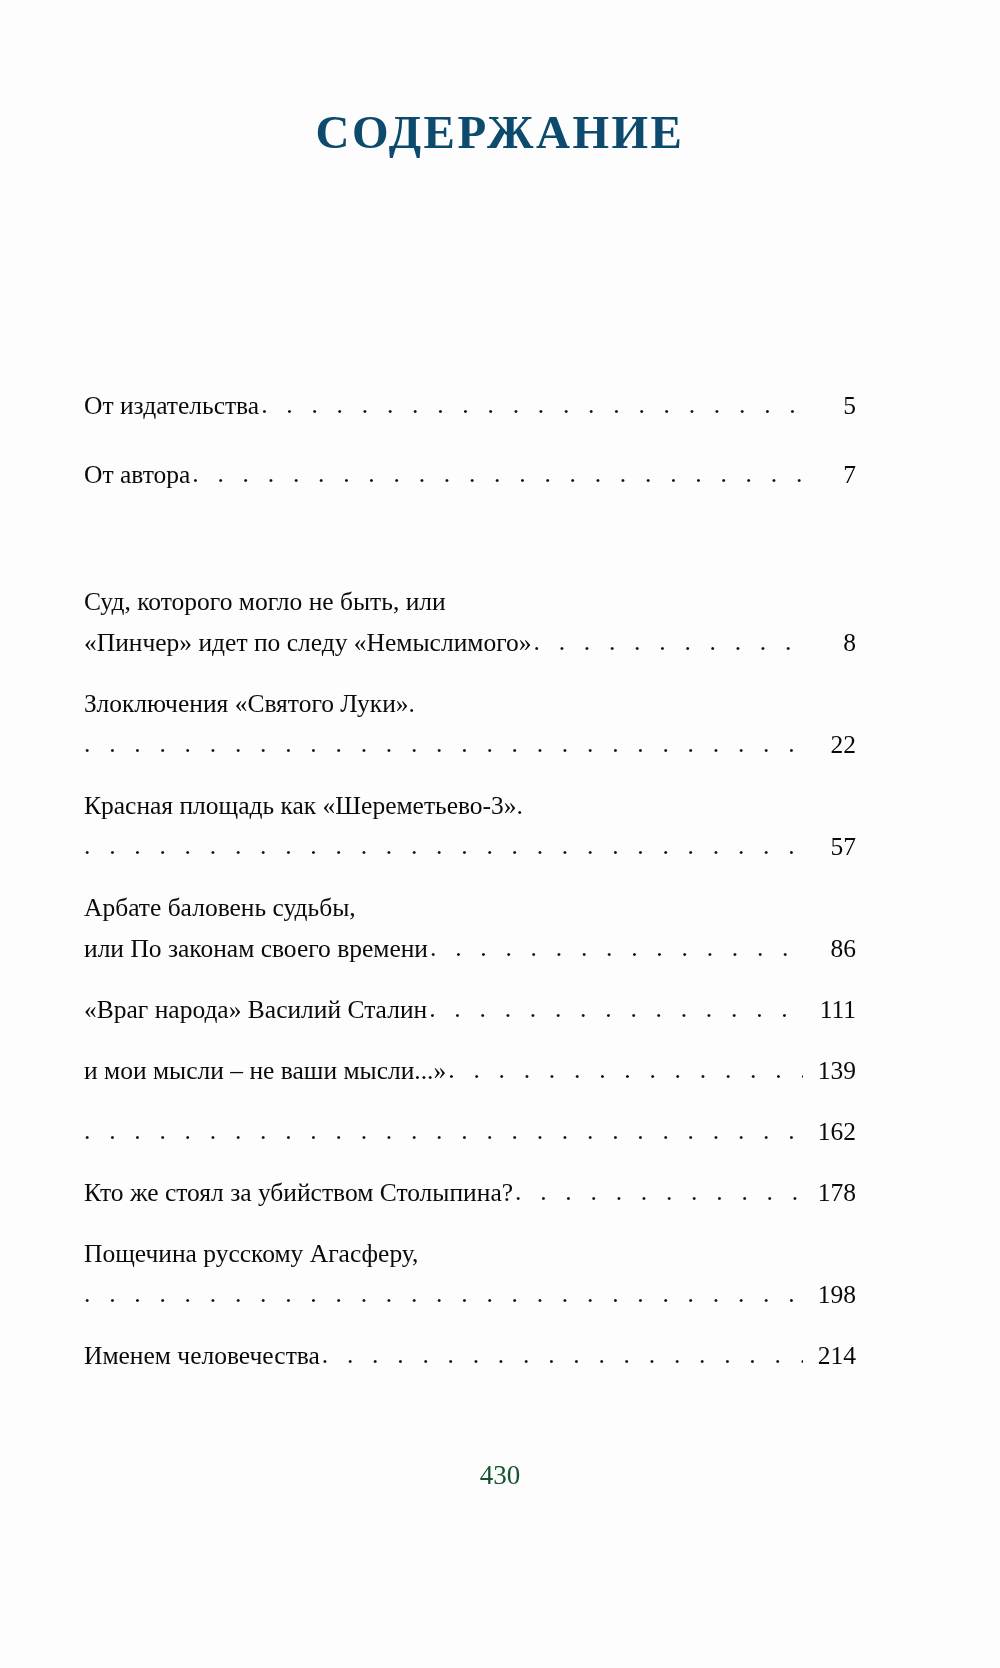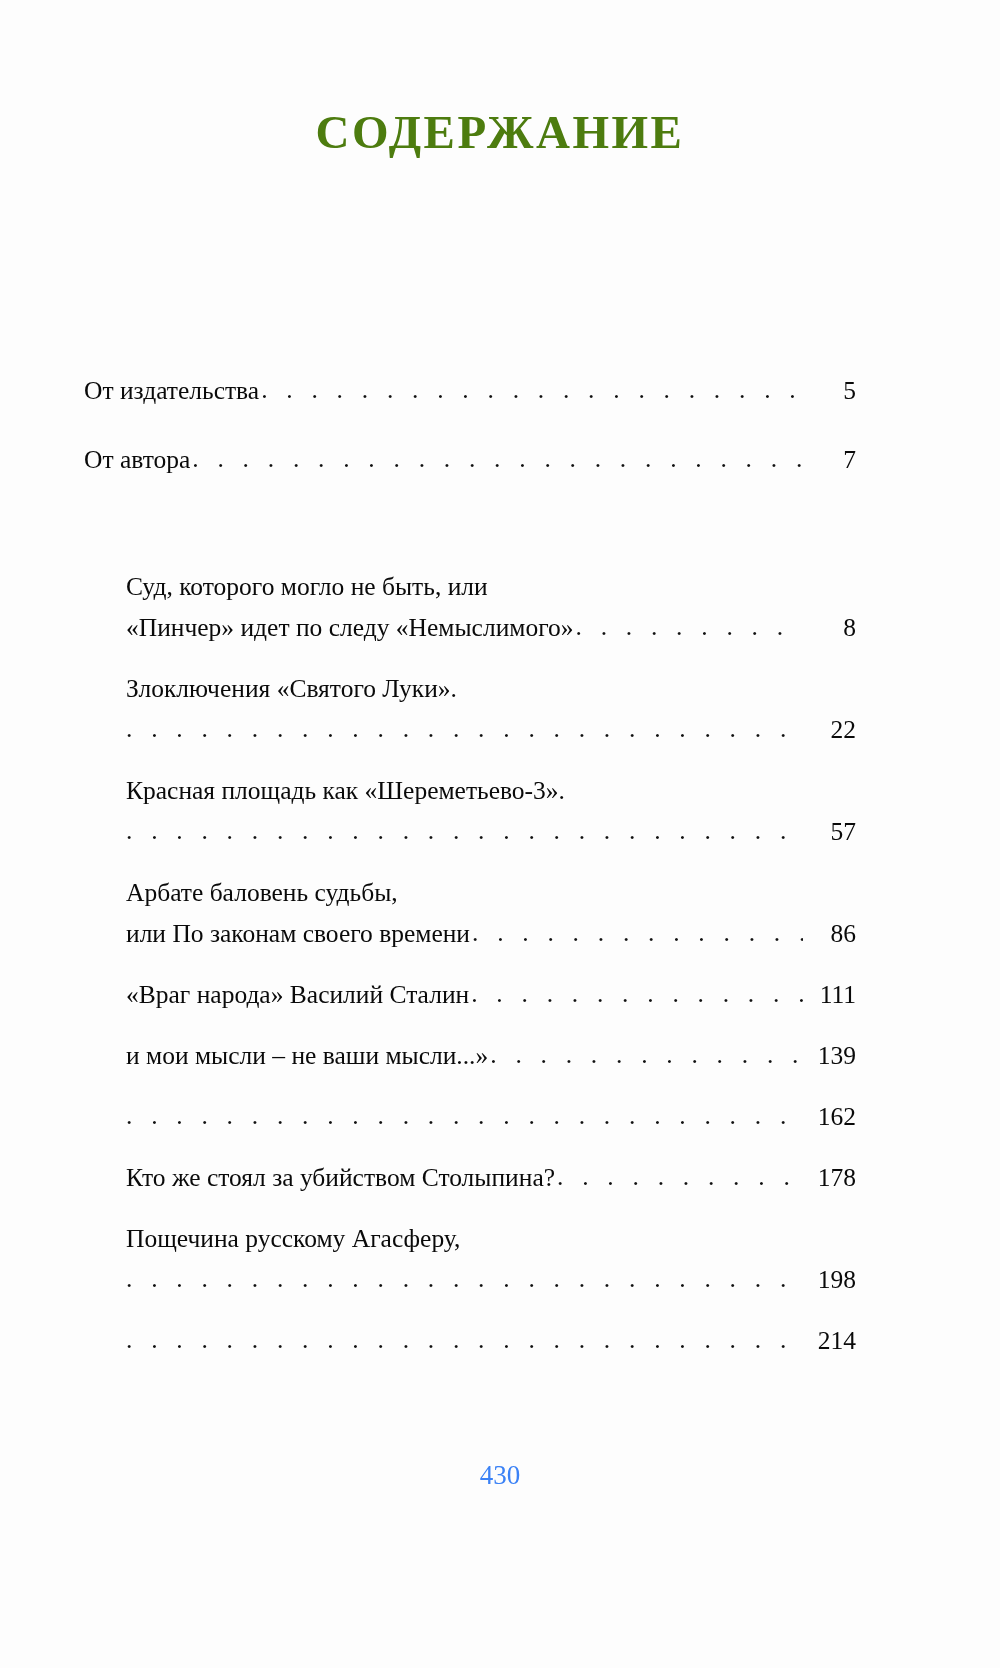--- a/index.html
+++ b/index.html
@@ -18,26 +18,26 @@
   }
   .page-title {
     position: absolute;
     top: 105px;
     left: 0;
     width: 1000px;
     text-align: center;
     font-size: 47px;
     font-weight: bold;
     letter-spacing: 2.5px;
-    color: #4d7c0f;
+    color: #0c4a6e;
     font-family: "Liberation Serif", "DejaVu Serif", serif;
   }
   .toc {
     position: absolute;
-    top: 370px;
+    top: 385px;
     left: 84px;
     width: 772px;
   }
   
   .entry {
     margin-bottom: 26px;
   }
   .entry.front {
     margin-bottom: 28px;
   }
@@ -69,30 +69,29 @@
     min-width: 46px;
     padding-left: 7px;
     font-size: 25.5px;
   }
   
   .block-gap {
     height: 58px;
   }
   .chapters .entry {
     margin-bottom: 20px;
-    margin-left: 42px;
   }
   .footer-folio {
     position: absolute;
     left: 0;
     top: 1460px;
     width: 1000px;
     text-align: center;
     font-size: 27px;
-    color: #3b82f6;
+    color: #14532d;
   }
 </style>
 </head>
 <body>
 
 <div class="page">
 
   <div class="page-title">СОДЕРЖАНИЕ</div>
 
   <div class="toc">
@@ -183,20 +182,21 @@
           <div class="entry-line plain">
             <span class="etext">Пощечина русскому Агасферу,</span>
           </div>
           <div class="entry-line">
             <span class="leader">. . . . . . . . . . . . . . . . . . . . . . . . . . . . . . . . . . . . . . . . . . . . . . . . . . . . . . . . . . . .</span>
             <span class="pageno">198</span>
           </div>
         </div>
         <div class="entry">
           <div class="entry-line">
+            <span class="etext">Именем человечества</span>
             <span class="leader">. . . . . . . . . . . . . . . . . . . . . . . . . . . . . . . . . . . . . . . . . . . . . . . . . . . . . . . . . . . .</span>
             <span class="pageno">214</span>
           </div>
         </div>
       </div>
   </div>
 
   <div class="footer-folio">430</div>
 </div>
 

